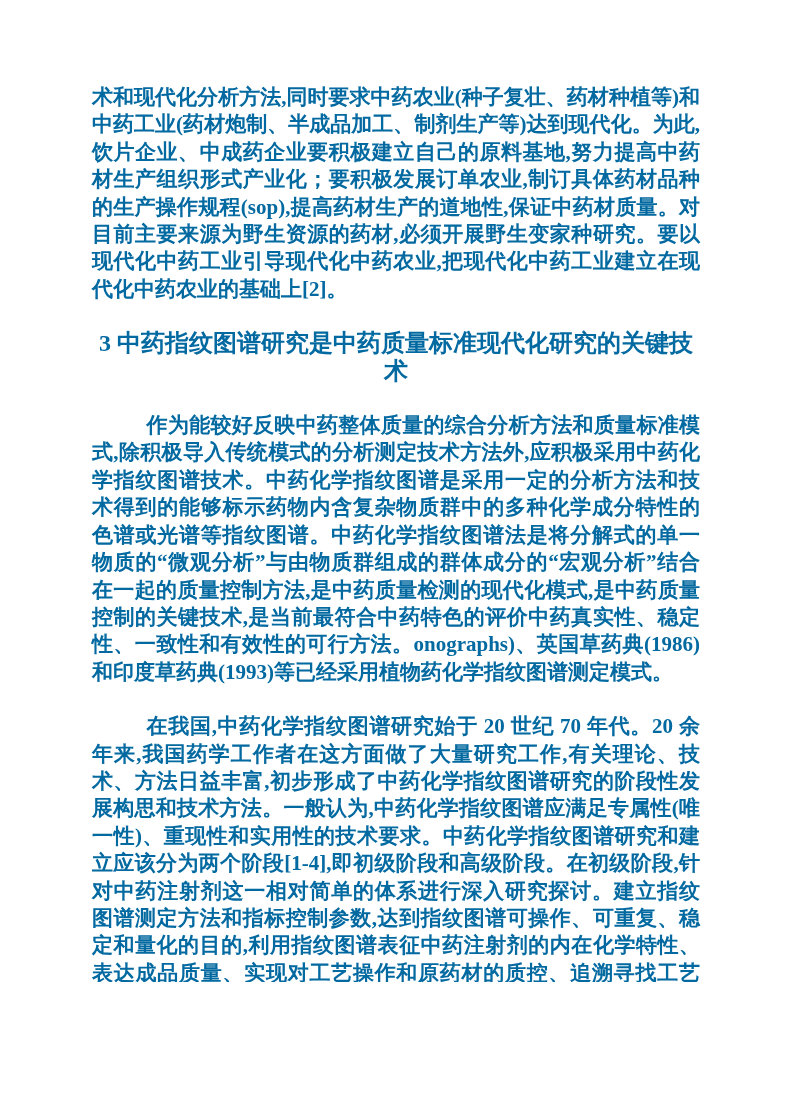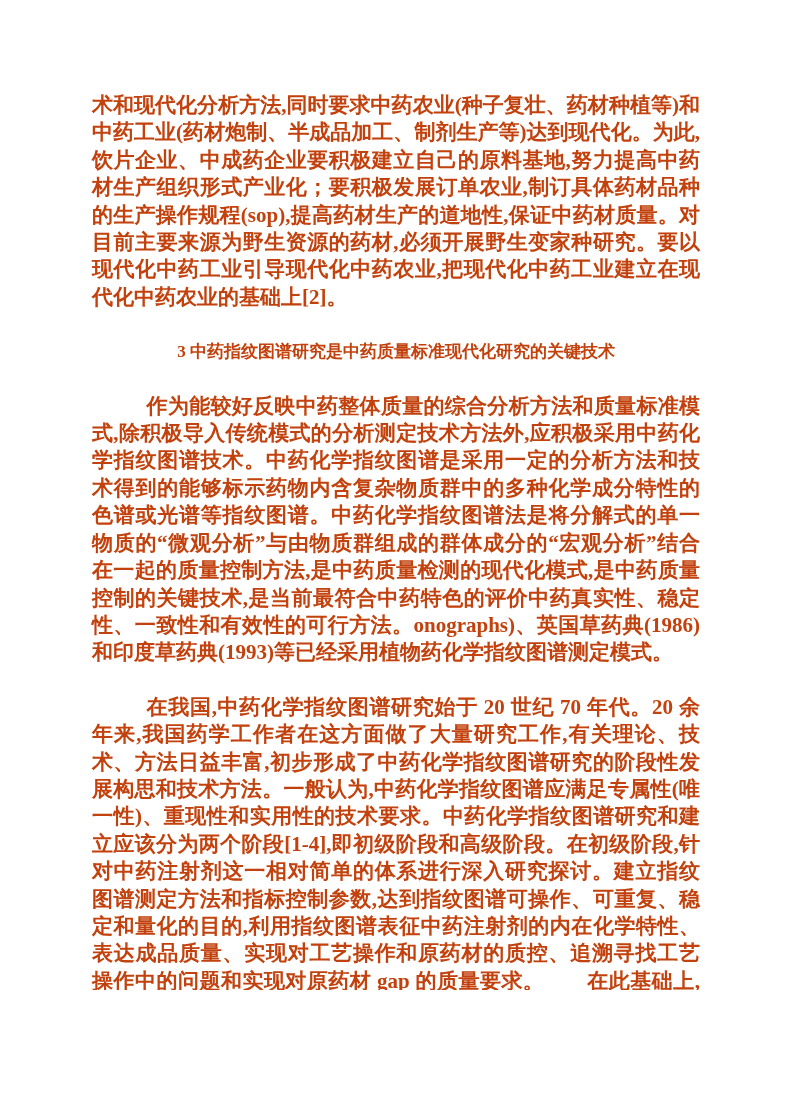--- a/index.html
+++ b/index.html
@@ -4,44 +4,44 @@
 <style>
   html, body {
     margin: 0;
     padding: 0;
     background: #ffffff;
   }
   .page {
     position: relative;
     width: 792px;
     height: 982px;
-    margin: 8px auto;
+    margin: 0 auto;
     background: #ffffff;
     overflow: hidden;
     box-sizing: border-box;
     padding: 84px 92px 0 92px;
     font-family: "Liberation Serif", "DejaVu Serif", serif;
     font-weight: 700;
-    color: #c2410c;
+    color: #0369a1;
     font-size: 21px;
     line-height: 27.4px;
   }
   .para {
     margin: 0 0 27px 0;
     text-align: justify;
     text-justify: inter-ideograph;
     word-break: break-all;
   }
   .para.indent {
     text-indent: 2.6em;
   }
   .heading {
     margin: 0 0 27px 0;
     text-align: center;
-    font-size: 17px;
+    font-size: 24px;
     font-weight: 700;
   }
 </style>
 </head>
 <body>
 
 <div class="page">
   <p class="para">术和现代化分析方法,同时要求中药农业(种子复壮、药材种植等)和中药工业(药材炮制、半成品加工、制剂生产等)达到现代化。为此,饮片企业、中成药企业要积极建立自己的原料基地,努力提高中药材生产组织形式产业化；要积极发展订单农业,制订具体药材品种的生产操作规程(sop),提高药材生产的道地性,保证中药材质量。对目前主要来源为野生资源的药材,必须开展野生变家种研究。要以现代化中药工业引导现代化中药农业,把现代化中药工业建立在现代化中药农业的基础上[2]。</p>
 
   <p class="heading">3  中药指纹图谱研究是中药质量标准现代化研究的关键技术</p>

